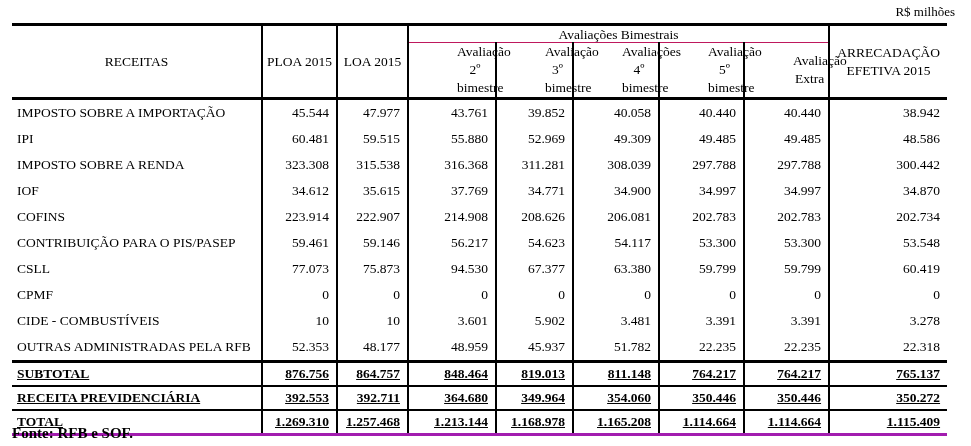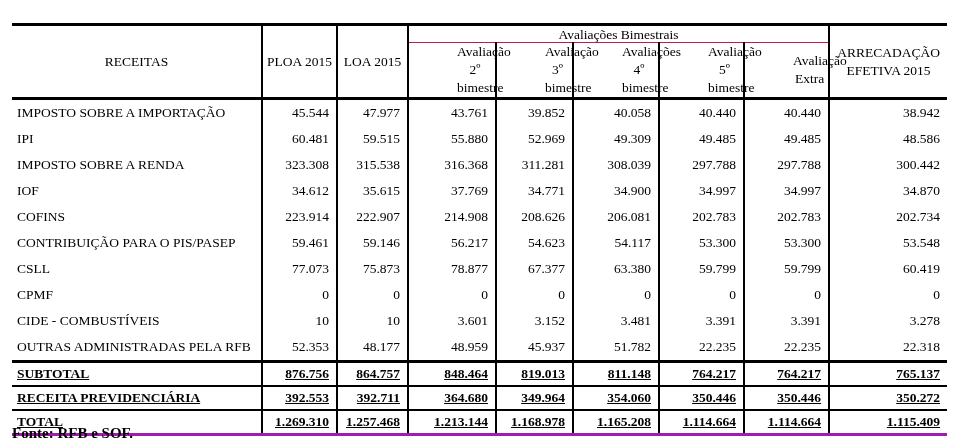--- a/index.html
+++ b/index.html
@@ -88,20 +88,21 @@
     left: 12px;
     font-weight: bold;
     font-size: 15px;
   }
 </style>
 </head>
 <body>
 
 <div class="sheet">
 
+  <div class="unit">R$ milhões</div>
 
   <table class="rev">
     <colgroup>
       <col style="width:250px">
       <col style="width:75px">
       <col style="width:71px">
       <col style="width:88px">
       <col style="width:77px">
       <col style="width:86px">
       <col style="width:85px">
@@ -206,21 +207,21 @@
           <td class="num v">54.623</td>
           <td class="num v">54.117</td>
           <td class="num v">53.300</td>
           <td class="num v">53.300</td>
           <td class="num v">53.548</td>
         </tr>
         <tr>
           <td class="label">CSLL</td>
           <td class="num v">77.073</td>
           <td class="num v">75.873</td>
-          <td class="num v">78.877</td>
+          <td class="num v">94.530</td>
           <td class="num v">67.377</td>
           <td class="num v">63.380</td>
           <td class="num v">59.799</td>
           <td class="num v">59.799</td>
           <td class="num v">60.419</td>
         </tr>
         <tr>
           <td class="label">CPMF</td>
           <td class="num v">0</td>
           <td class="num v">0</td>
@@ -229,21 +230,21 @@
           <td class="num v">0</td>
           <td class="num v">0</td>
           <td class="num v">0</td>
           <td class="num v">0</td>
         </tr>
         <tr>
           <td class="label">CIDE - COMBUSTÍVEIS</td>
           <td class="num v">10</td>
           <td class="num v">10</td>
           <td class="num v">3.601</td>
-          <td class="num v">3.152</td>
+          <td class="num v">5.902</td>
           <td class="num v">3.481</td>
           <td class="num v">3.391</td>
           <td class="num v">3.391</td>
           <td class="num v">3.278</td>
         </tr>
         <tr>
           <td class="label">OUTRAS ADMINISTRADAS PELA RFB</td>
           <td class="num v">52.353</td>
           <td class="num v">48.177</td>
           <td class="num v">48.959</td>

